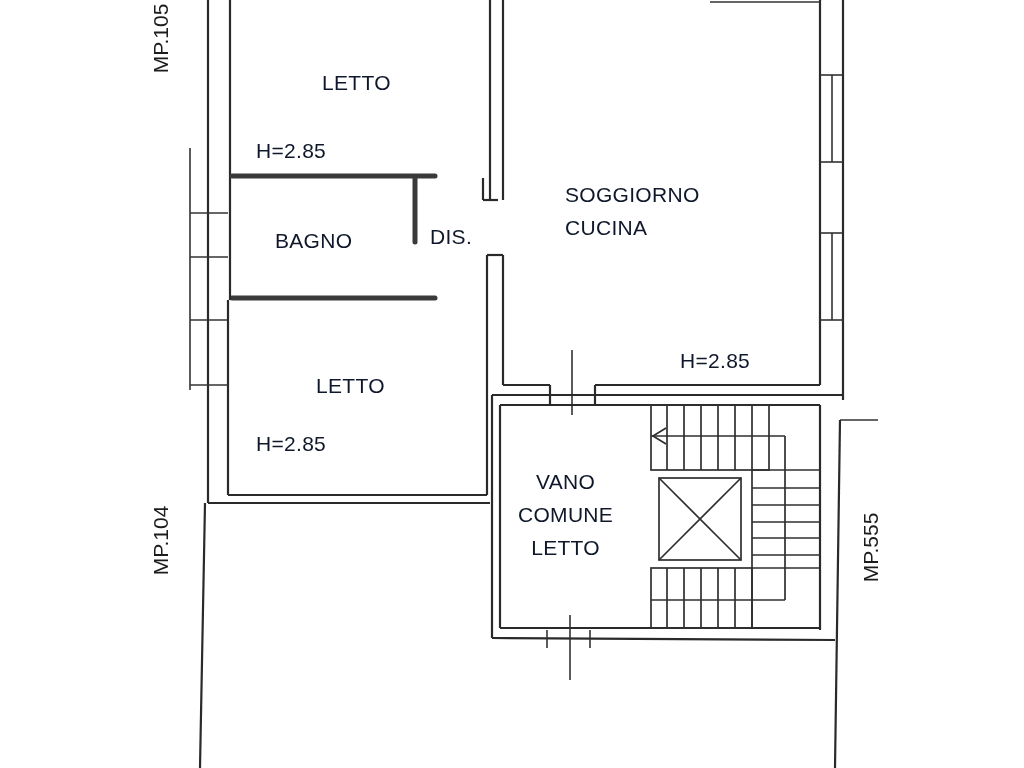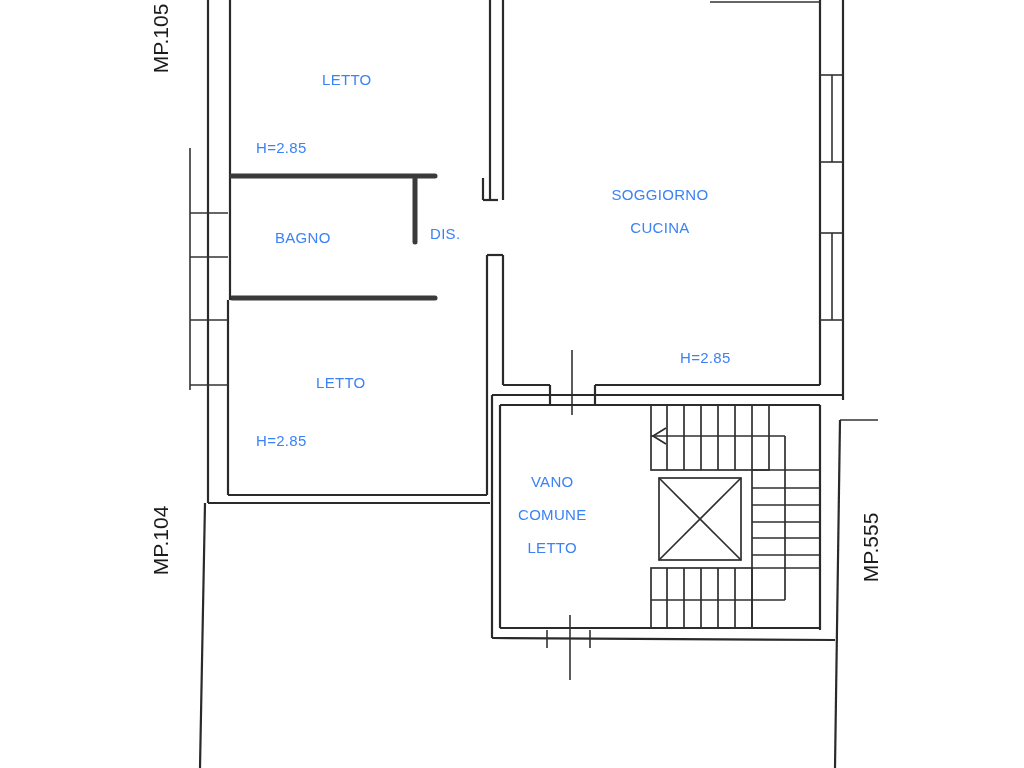--- a/index.html
+++ b/index.html
@@ -5,27 +5,27 @@
     html, body { margin: 0; padding: 0; background: #ffffff; }
     body { width: 1024px; height: 768px; overflow: hidden; position: relative; }
     #plan { position: absolute; left: 0; top: 0; width: 1024px; height: 768px; }
     .w { stroke: #2a2a2a; stroke-width: 2.2; fill: none; }
     .wt { stroke: #333333; stroke-width: 1.6; fill: none; }
     .thick { stroke: #3a3a3a; stroke-width: 5; fill: none; stroke-linecap: round; }
     .stair { stroke: #2f2f2f; stroke-width: 1.7; fill: none; }
     .lbl {
       position: absolute;
       font-family: "Liberation Sans", sans-serif;
-      color: #3b82f6;
-      font-size: 15px;
+      color: #0f172a;
+      font-size: 21px;
       letter-spacing: 0.3px;
       white-space: nowrap;
       line-height: 1;
     }
-    .lbl.center { text-align: center; }
+    .lbl.center { text-align: left; }
     .ml { line-height: 33px; text-align: center; }
     .rot {
       position: absolute;
       font-family: "Liberation Sans", sans-serif;
       color: #1c1c1c;
       font-size: 21px;
       white-space: nowrap;
       transform: rotate(-90deg);
       transform-origin: center center;
       line-height: 1;

